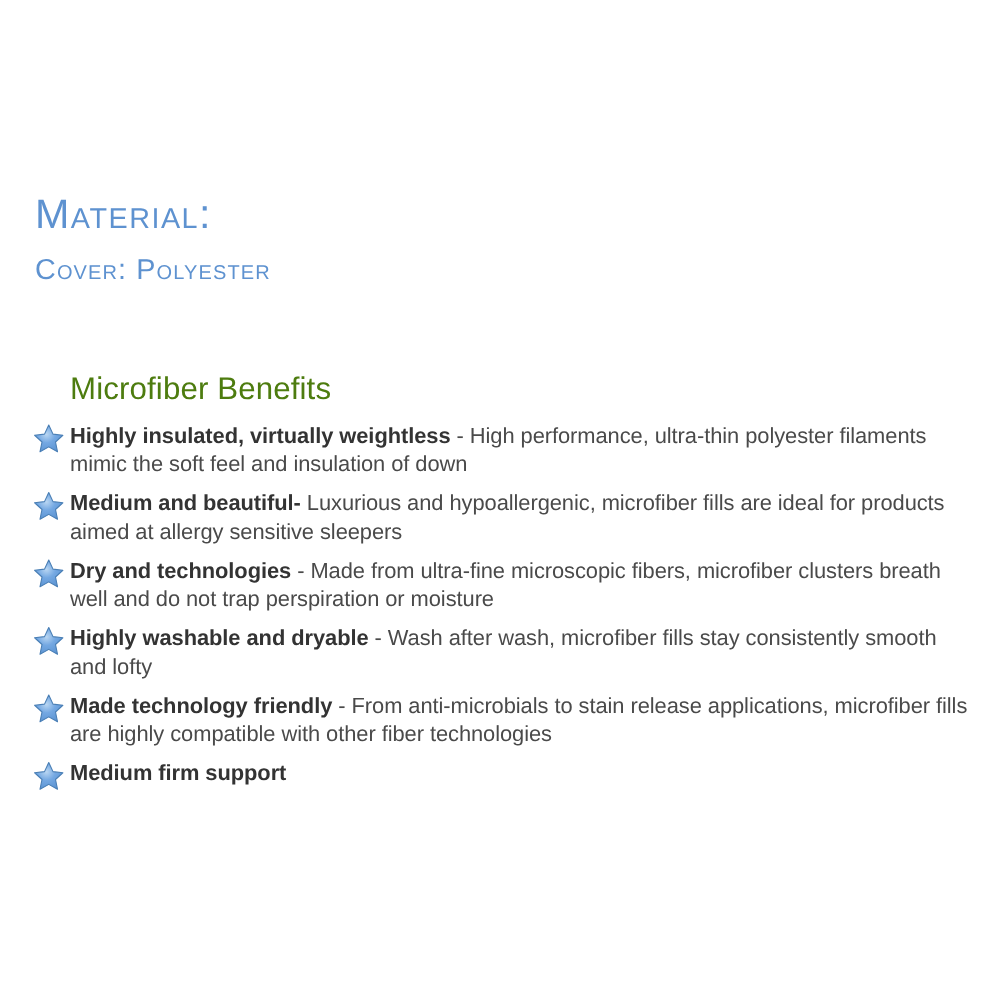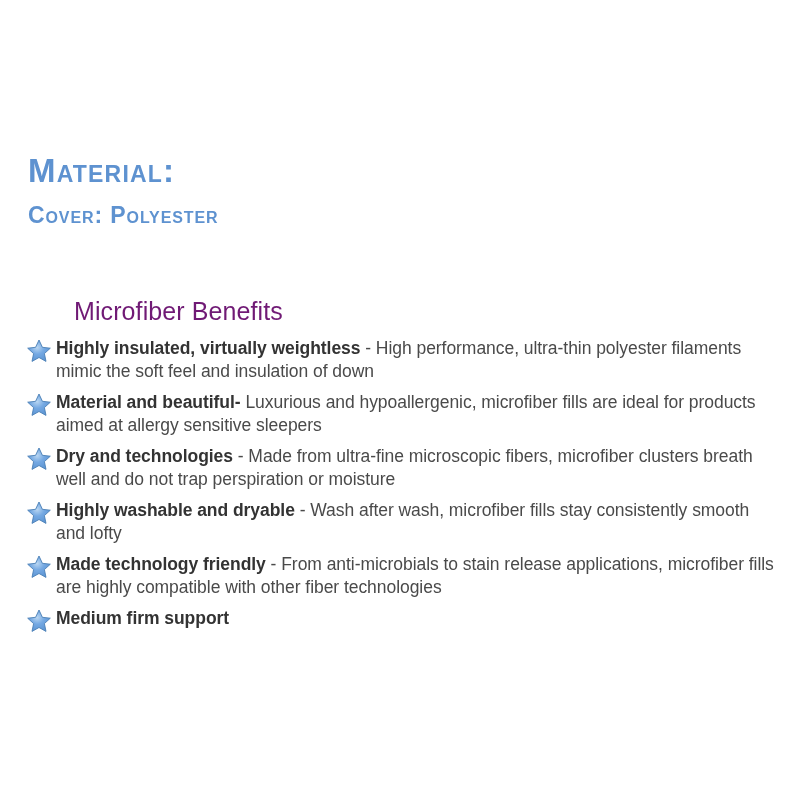--- a/index.html
+++ b/index.html
@@ -24,32 +24,32 @@
   
   .material-block {
     position: absolute;
     left: 28px;
     top: 152px;
   }
 
   .material-title {
     font-family: "Liberation Sans", sans-serif;
     font-variant: small-caps;
-    font-weight: bold;
+    font-weight: normal;
     font-size: 33px;
     line-height: 38px;
     letter-spacing: 1.2px;
     color: #5e92d0;
     white-space: pre;
   }
 
   .material-line {
     font-family: "Liberation Sans", sans-serif;
     font-variant: small-caps;
-    font-weight: bold;
+    font-weight: normal;
     font-size: 23px;
     line-height: 29px;
     letter-spacing: 0.9px;
     color: #5e92d0;
     white-space: pre;
   }
   .material-line.first {
     margin-top: 11px;
   }
 
@@ -59,22 +59,22 @@
     left: 26px;
     top: 296px;
     width: 752px;
   }
 
   .benefits-heading {
     font-family: "Liberation Sans", sans-serif;
     font-size: 25px;
     line-height: 30px;
     font-weight: normal;
-    color: #701a75;
-    margin-left: 48px;
+    color: #4d7c0f;
+    margin-left: 30px;
     letter-spacing: 0.1px;
   }
 
   .benefits-list {
     list-style: none;
     margin: 0;
     padding: 0;
     margin-top: 11px;
   }
 
@@ -149,21 +149,21 @@
             <defs>
               <radialGradient id="sg1" cx="42%" cy="35%" r="70%">
                 <stop offset="0%" stop-color="#b9d6f2"></stop>
                 <stop offset="45%" stop-color="#74a8e2"></stop>
                 <stop offset="100%" stop-color="#5b93d2"></stop>
               </radialGradient>
             </defs>
             <polygon points="13,2 16.4,9.3 24.3,10.2 18.4,15.6 20,23.4 13,19.5 6,23.4 7.6,15.6 1.7,10.2 9.6,9.3" fill="url(#sg1)" stroke="#4a7fb5" stroke-width="0.9" stroke-linejoin="round"></polygon>
           </svg>
         </span>
-        <span class="benefit-lead">Material and beautiful-</span><span class="benefit-desc"> Luxurious and hypoallergenic, microfiber fills are ideal for products aimed at allergy sensitive sleepers</span>
+        <span class="benefit-lead">Medium and beautiful-</span><span class="benefit-desc"> Luxurious and hypoallergenic, microfiber fills are ideal for products aimed at allergy sensitive sleepers</span>
       </li>
 
       <li class="benefit-item">
         <span class="star-icon">
           <svg viewBox="0 0 26 26" width="26" height="26" aria-hidden="true">
             <defs>
               <radialGradient id="sg2" cx="42%" cy="35%" r="70%">
                 <stop offset="0%" stop-color="#b9d6f2"></stop>
                 <stop offset="45%" stop-color="#74a8e2"></stop>
                 <stop offset="100%" stop-color="#5b93d2"></stop>

